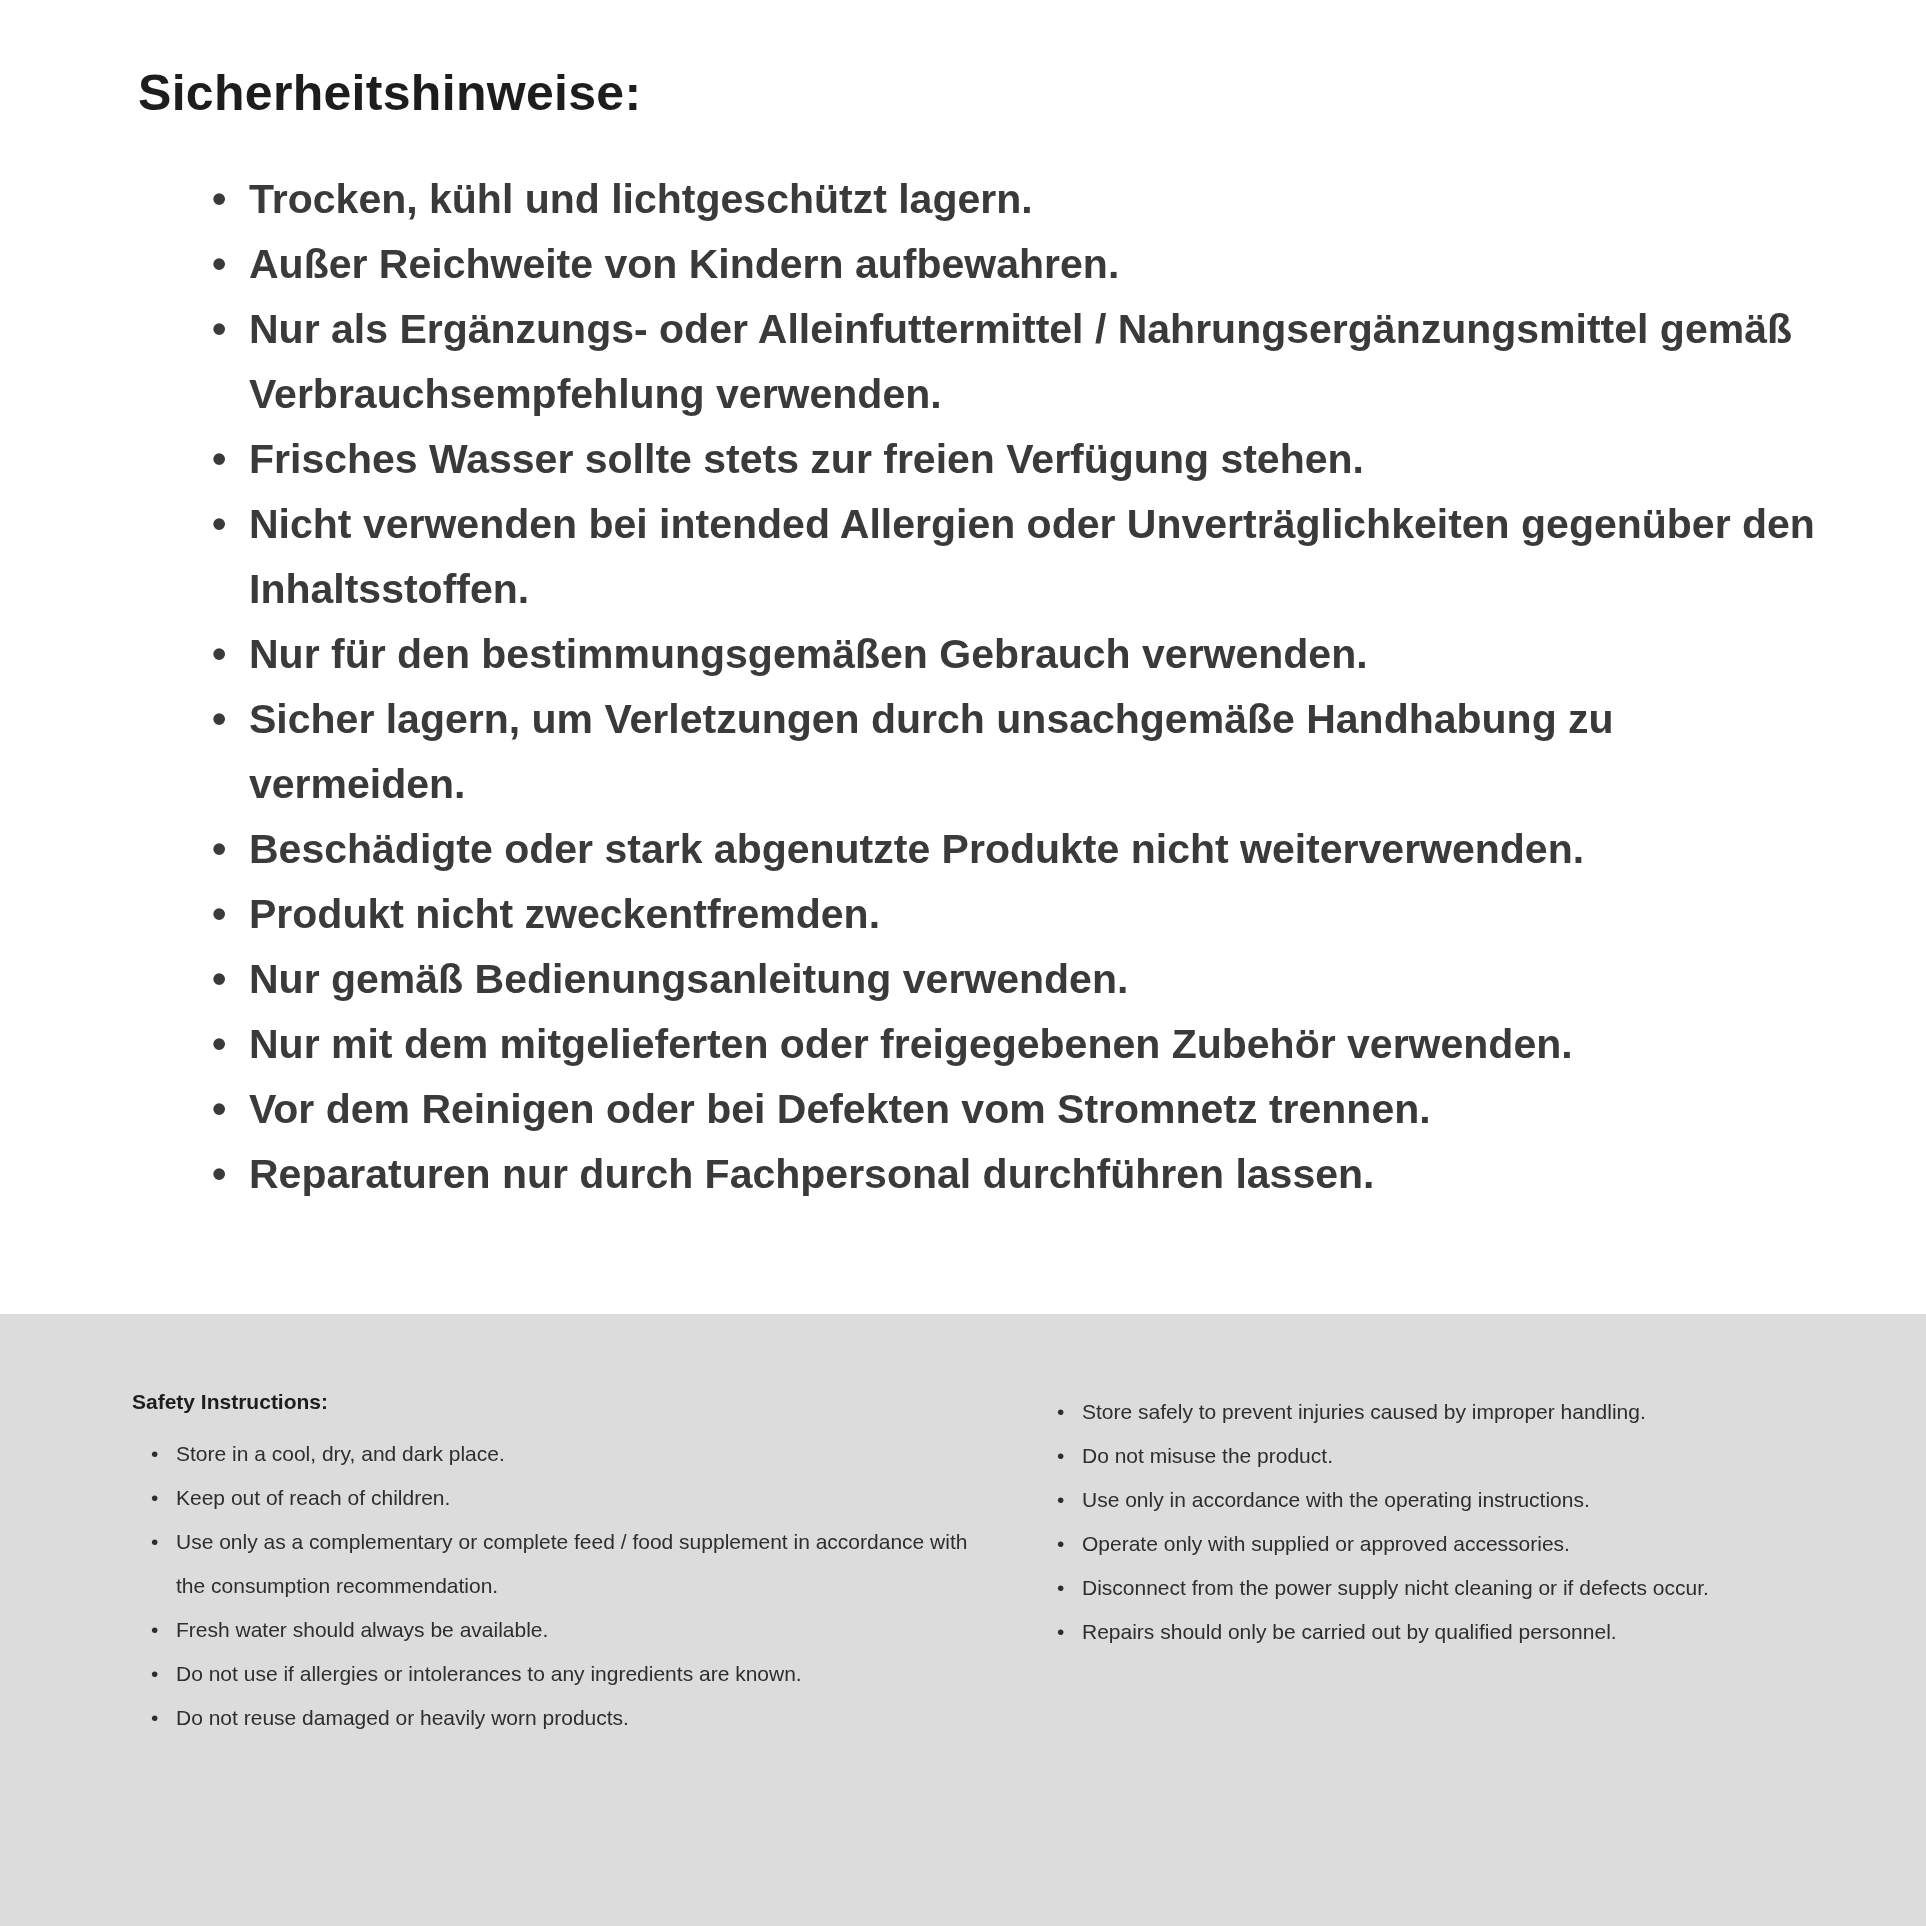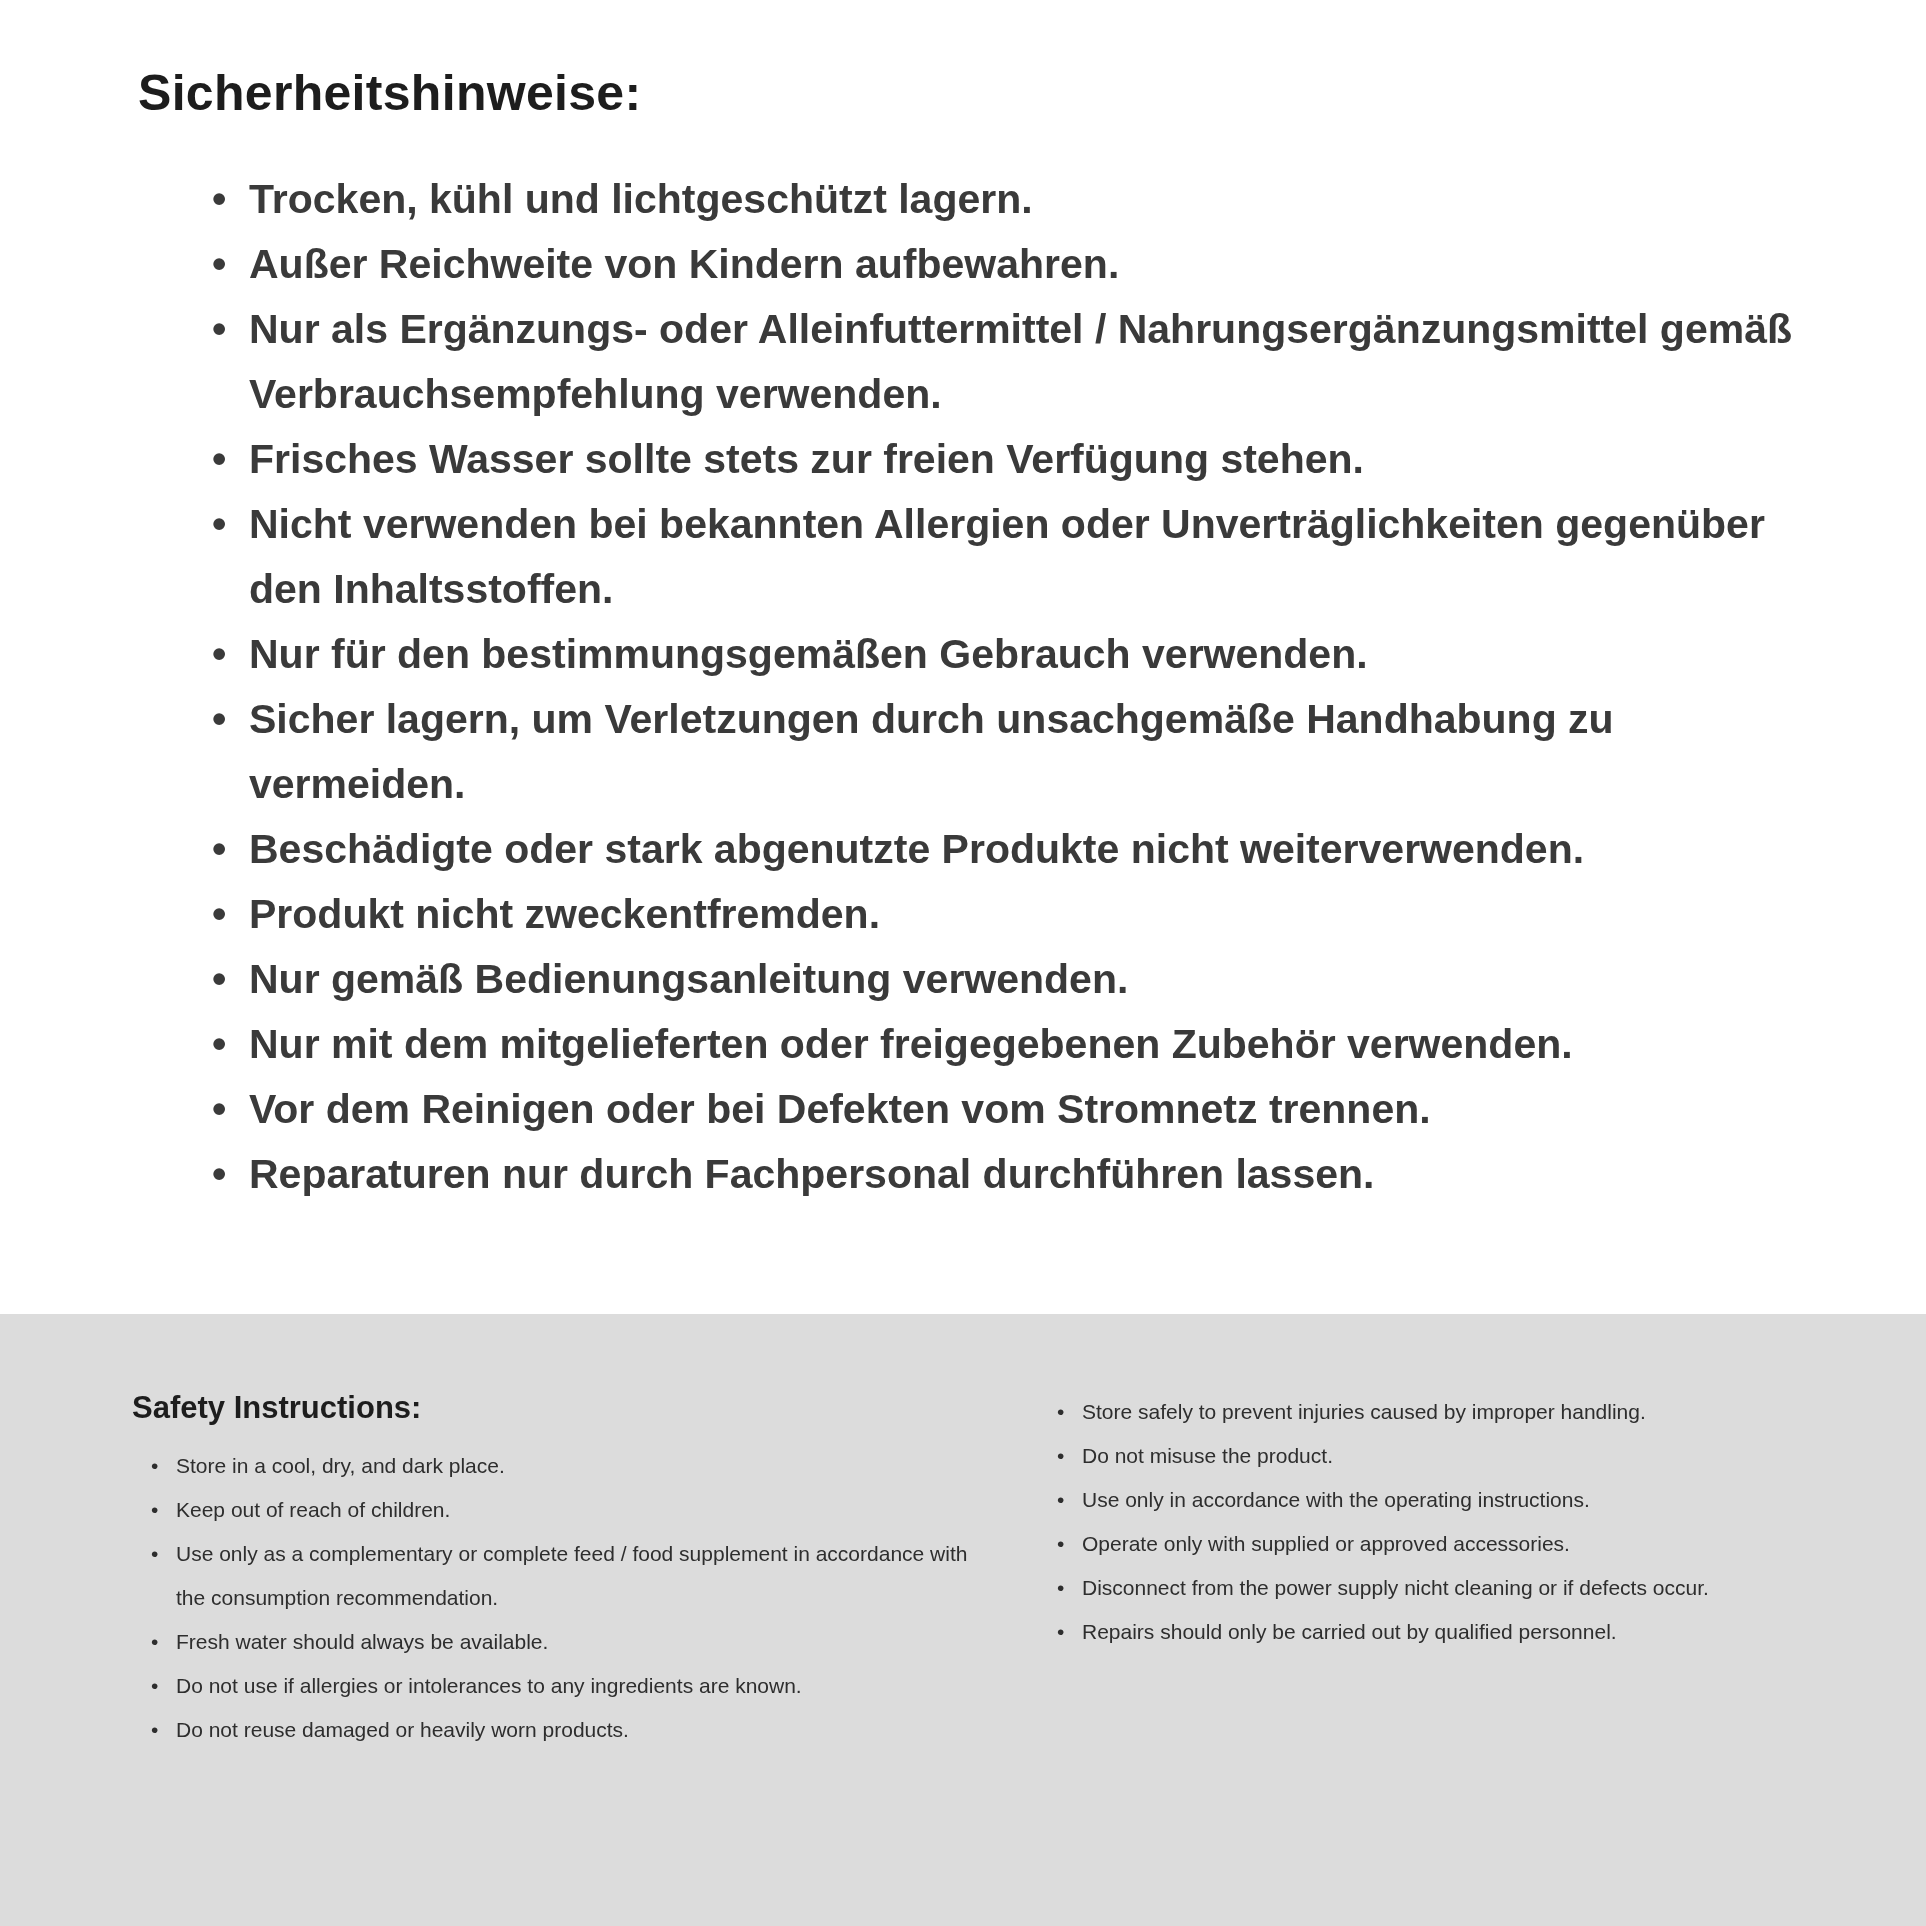--- a/index.html
+++ b/index.html
@@ -73,21 +73,21 @@
     width: 864px;
     flex: 0 0 auto;
   }
   .col-right {
     width: 822px;
     flex: 0 0 auto;
     margin-left: 42px;
   }
   .english-title {
     margin: 0 0 18px 0;
-    font-size: 31px;
+    font-size: 21px;
     font-weight: bold;
     color: #1d1d1d;
   }
   .english-section ul.bullet-list {
     font-size: 21px;
     line-height: 44px;
     color: #2e2e2e;
   }
   .english-section ul.bullet-list li {
     position: relative;
@@ -106,21 +106,21 @@
 
 <div class="page">
 
   <section class="german-section">
     <h1 class="german-title">Sicherheitshinweise:</h1>
     <ul class="bullet-list">
       <li>Trocken, kühl und lichtgeschützt lagern.</li>
       <li>Außer Reichweite von Kindern aufbewahren.</li>
       <li>Nur als Ergänzungs- oder Alleinfuttermittel / Nahrungsergänzungsmittel gemäß Verbrauchsempfehlung verwenden.</li>
       <li>Frisches Wasser sollte stets zur freien Verfügung stehen.</li>
-      <li>Nicht verwenden bei bekannten Allergien oder Unverträglichkeiten gegenüber den Inhaltsstoffen.</li>
+      <li>Nicht verwenden bei intended Allergien oder Unverträglichkeiten gegenüber den Inhaltsstoffen.</li>
       <li>Nur für den bestimmungsgemäßen Gebrauch verwenden.</li>
       <li>Sicher lagern, um Verletzungen durch unsachgemäße Handhabung zu vermeiden.</li>
       <li>Beschädigte oder stark abgenutzte Produkte nicht weiterverwenden.</li>
       <li>Produkt nicht zweckentfremden.</li>
       <li>Nur gemäß Bedienungsanleitung verwenden.</li>
       <li>Nur mit dem mitgelieferten oder freigegebenen Zubehör verwenden.</li>
       <li>Vor dem Reinigen oder bei Defekten vom Stromnetz trennen.</li>
       <li>Reparaturen nur durch Fachpersonal durchführen lassen.</li>
     </ul>
   </section>

